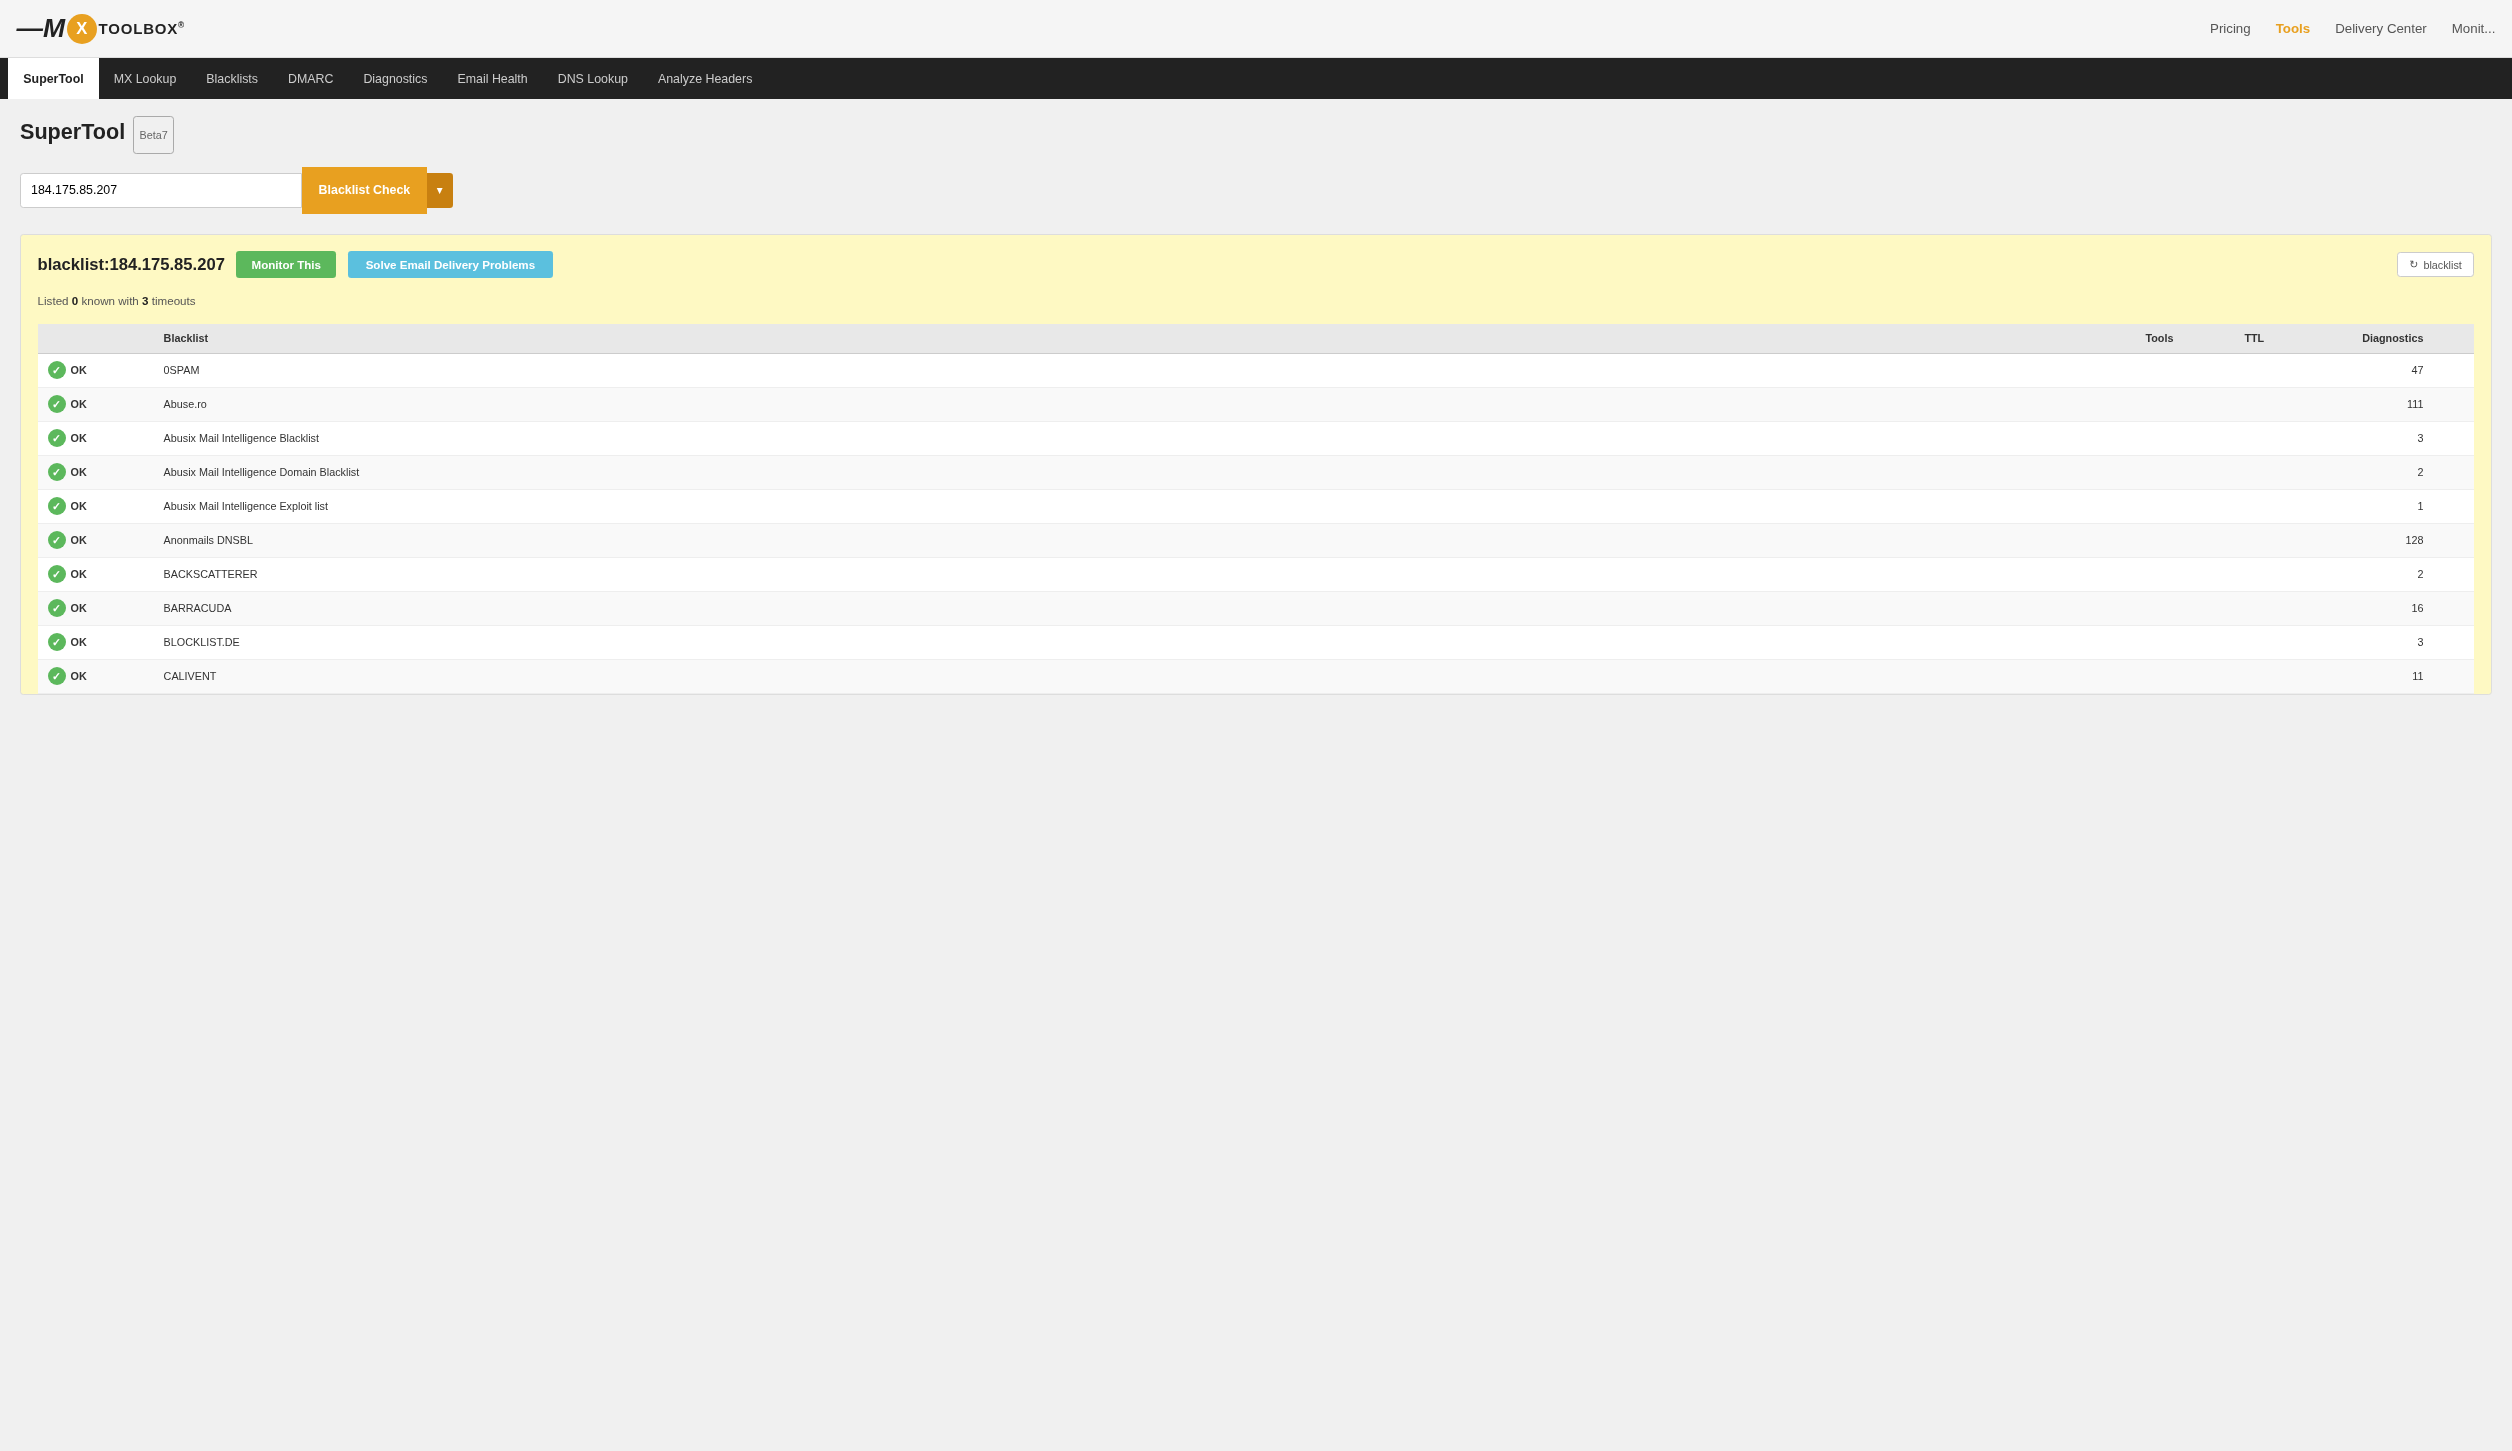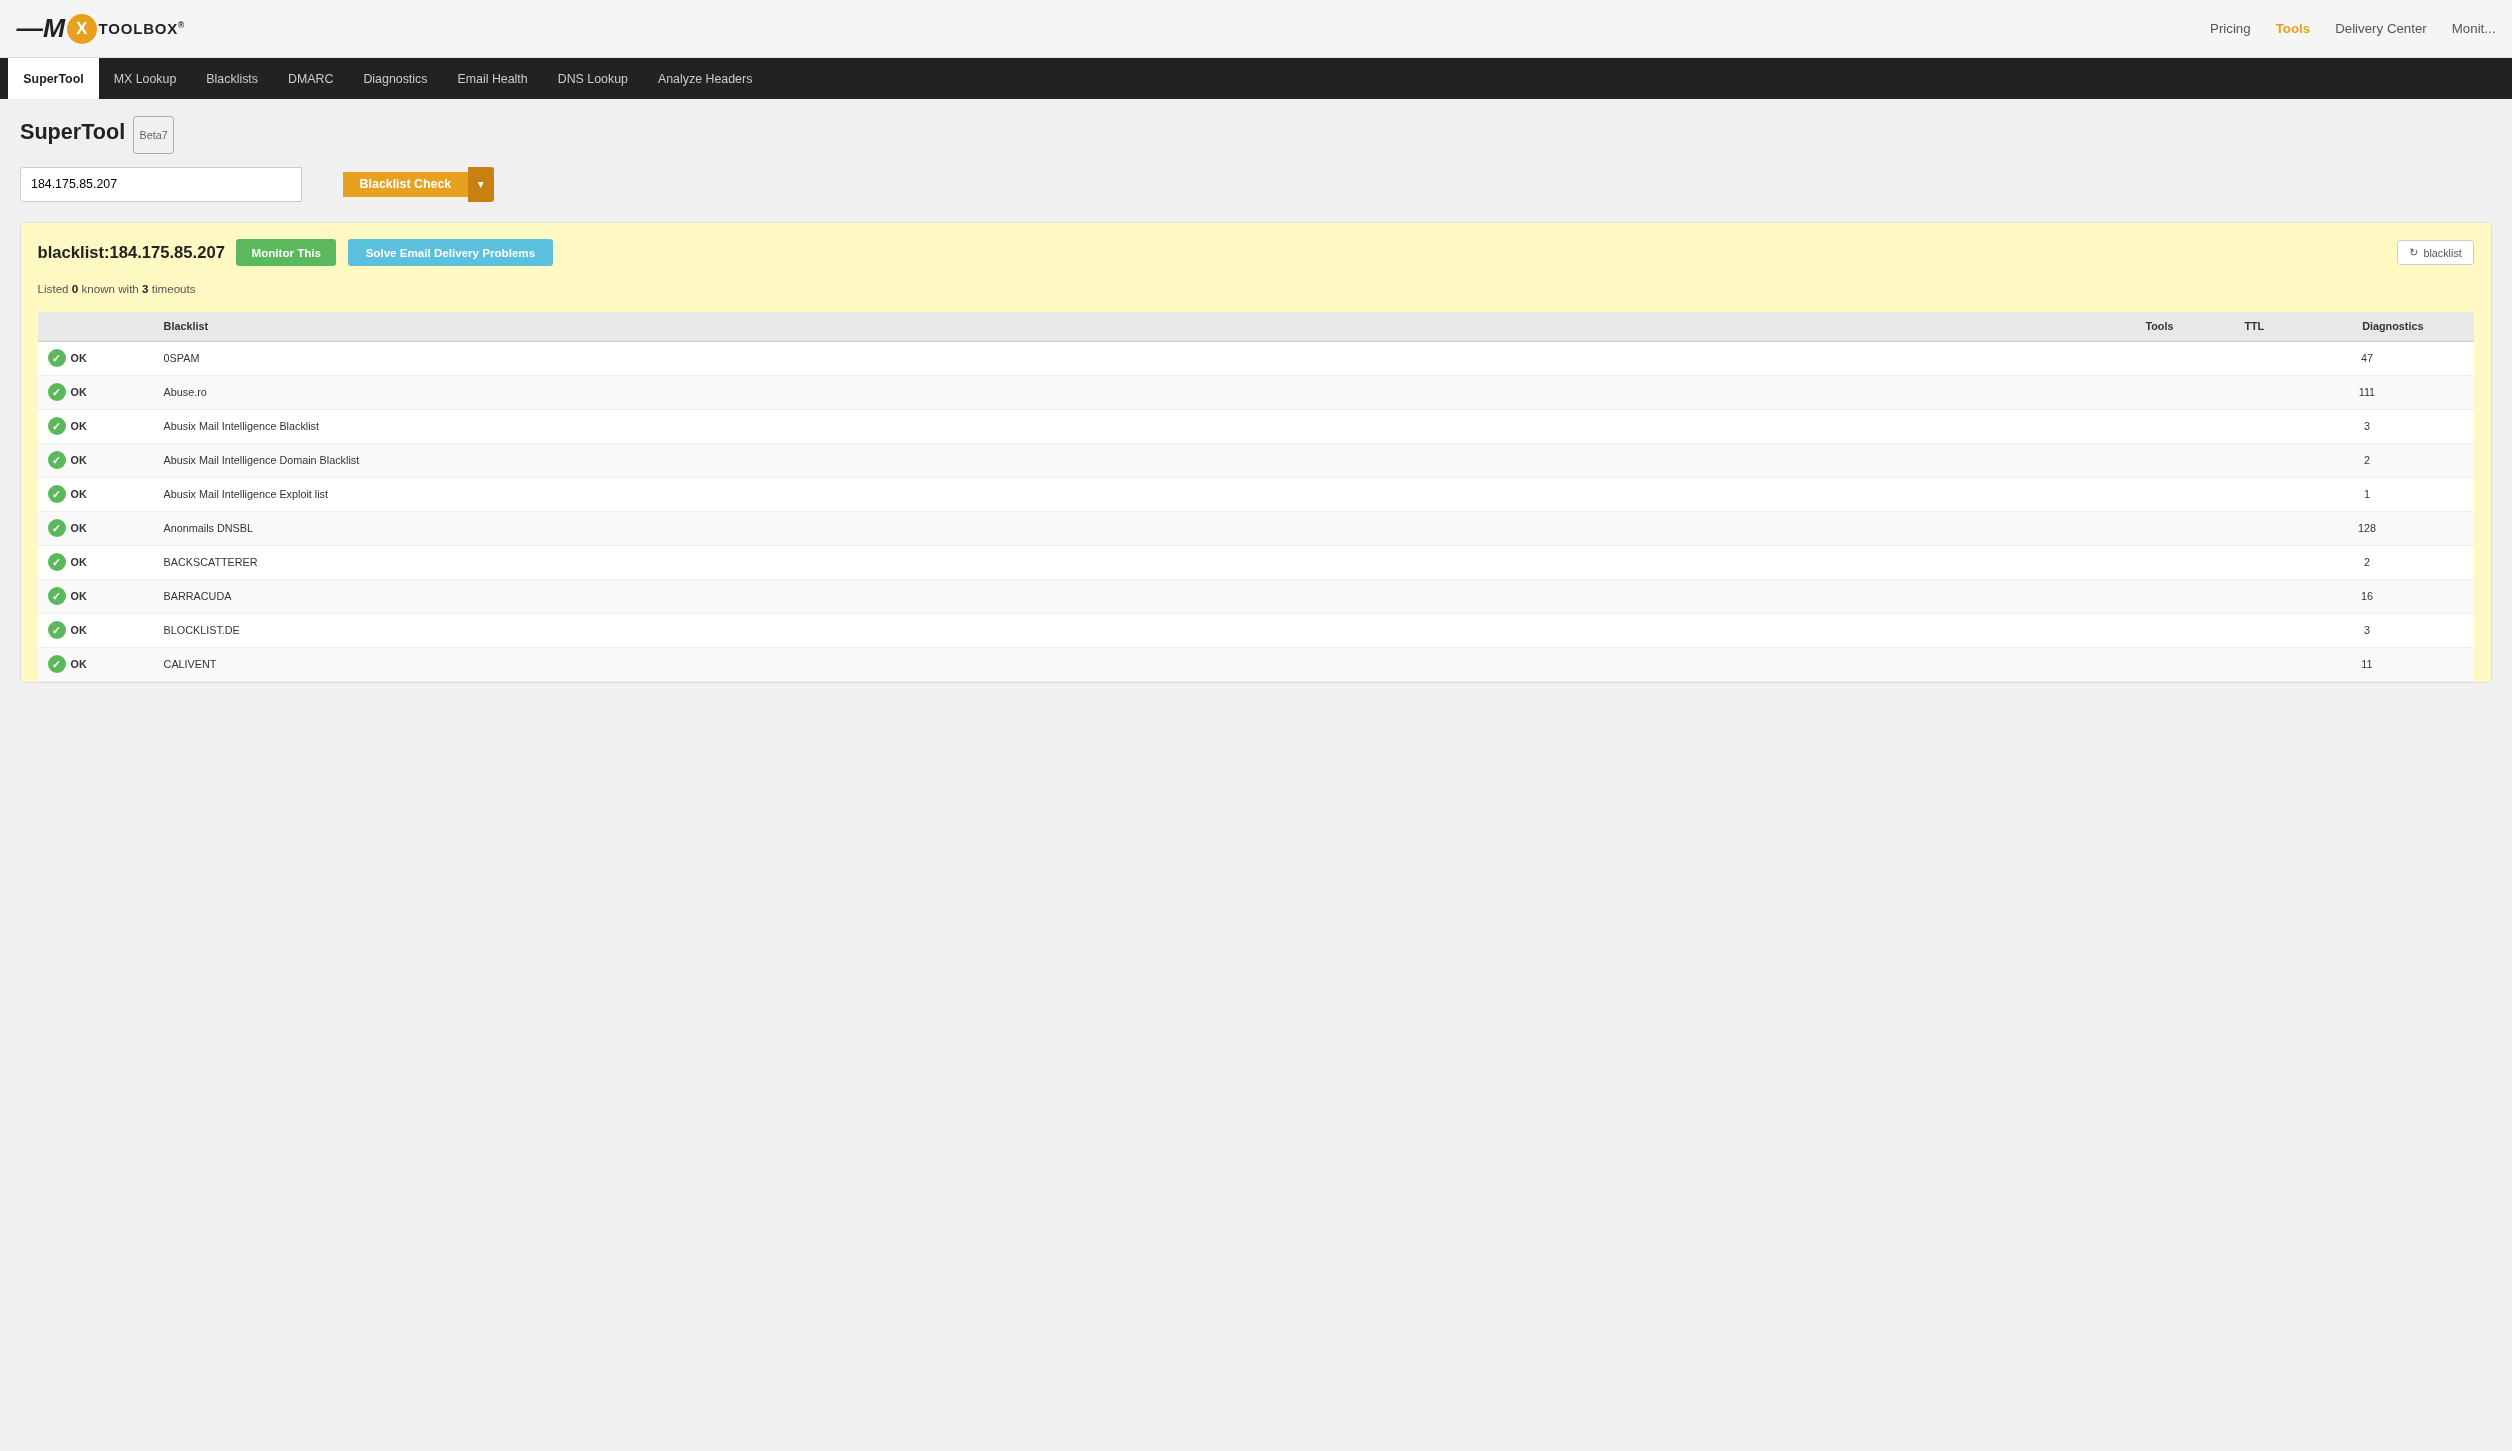--- a/index.html
+++ b/index.html
@@ -101,26 +101,25 @@
       border-radius: 3.3px 0 0 3.3px;
       padding: 0 10px;
       font-size: 12.4px;
       outline: none;
     }
     #blacklist-check-btn {
       background: #e8a020;
       color: white;
       border: none;
       padding: 0 16.6px;
-      height: 25px;
+      height: 47px;
       font-size: 12.4px;
       font-weight: bold;
       cursor: pointer;
       border-radius: 0;
-      margin-left: 41px;
     }
     #dropdown-arrow-btn {
       background: #c88010;
       color: white;
       border: none;
       padding: 0 10px;
       height: 35px;
       font-size: 11.6px;
       cursor: pointer;
       border-radius: 0 3.3px 3.3px 0;
@@ -214,21 +213,21 @@
     #results-table tbody tr {
       border-bottom: 0.8px solid #eee;
     }
     #results-table tbody tr:nth-child(odd) { background: #fff; }
     #results-table tbody tr:nth-child(even) { background: #f9f9f9; }
     #results-table tbody td {
       padding: 7.5px 10px;
       font-size: 10.8px;
       color: #333;
     }
-    #results-table tbody td.right { text-align: center; margin-top: 12px; }
+    #results-table tbody td.right { text-align: right; margin-top: 12px; }
 
     .status-ok {
       display: flex;
       align-items: center;
       gap: 5px;
       font-weight: bold;
       color: #333;
     }
     .ok-icon {
       width: 18px; height: 18px;

